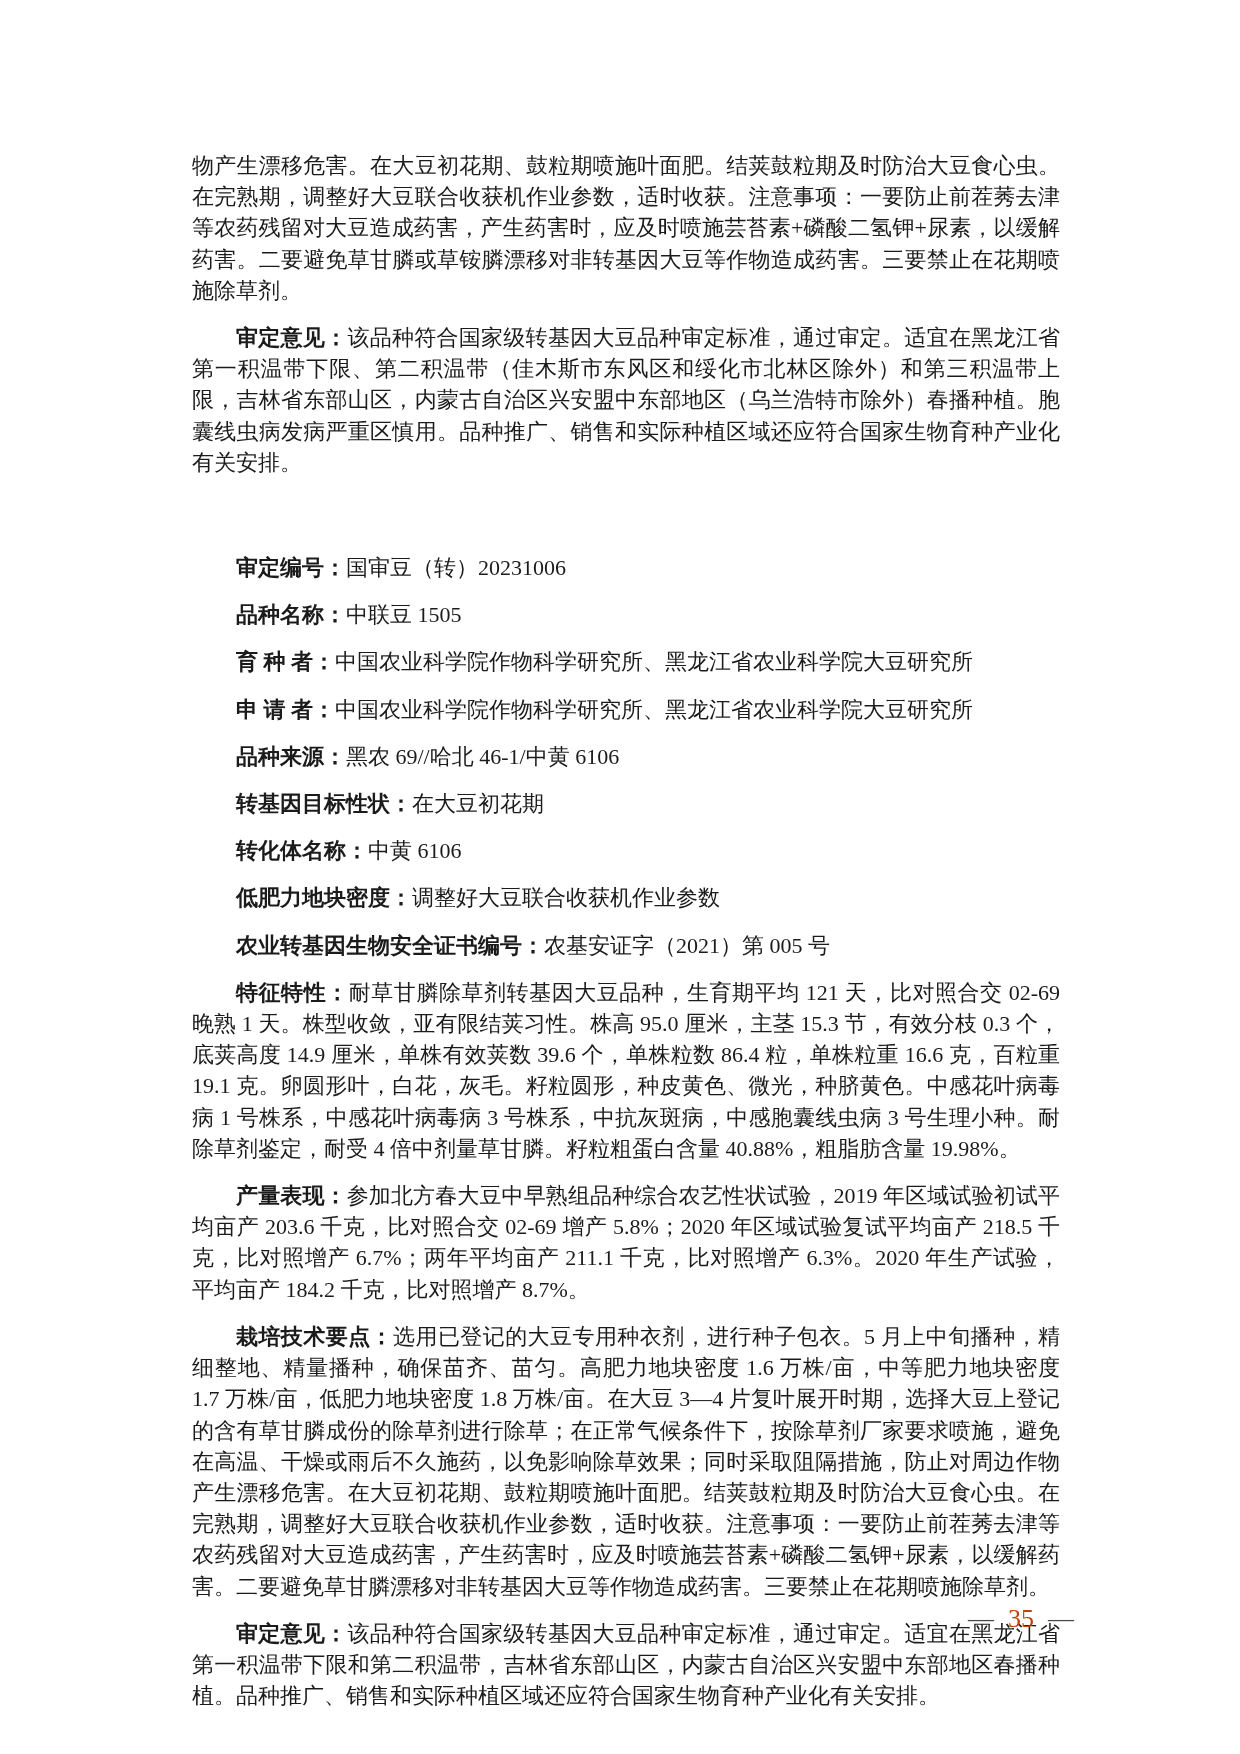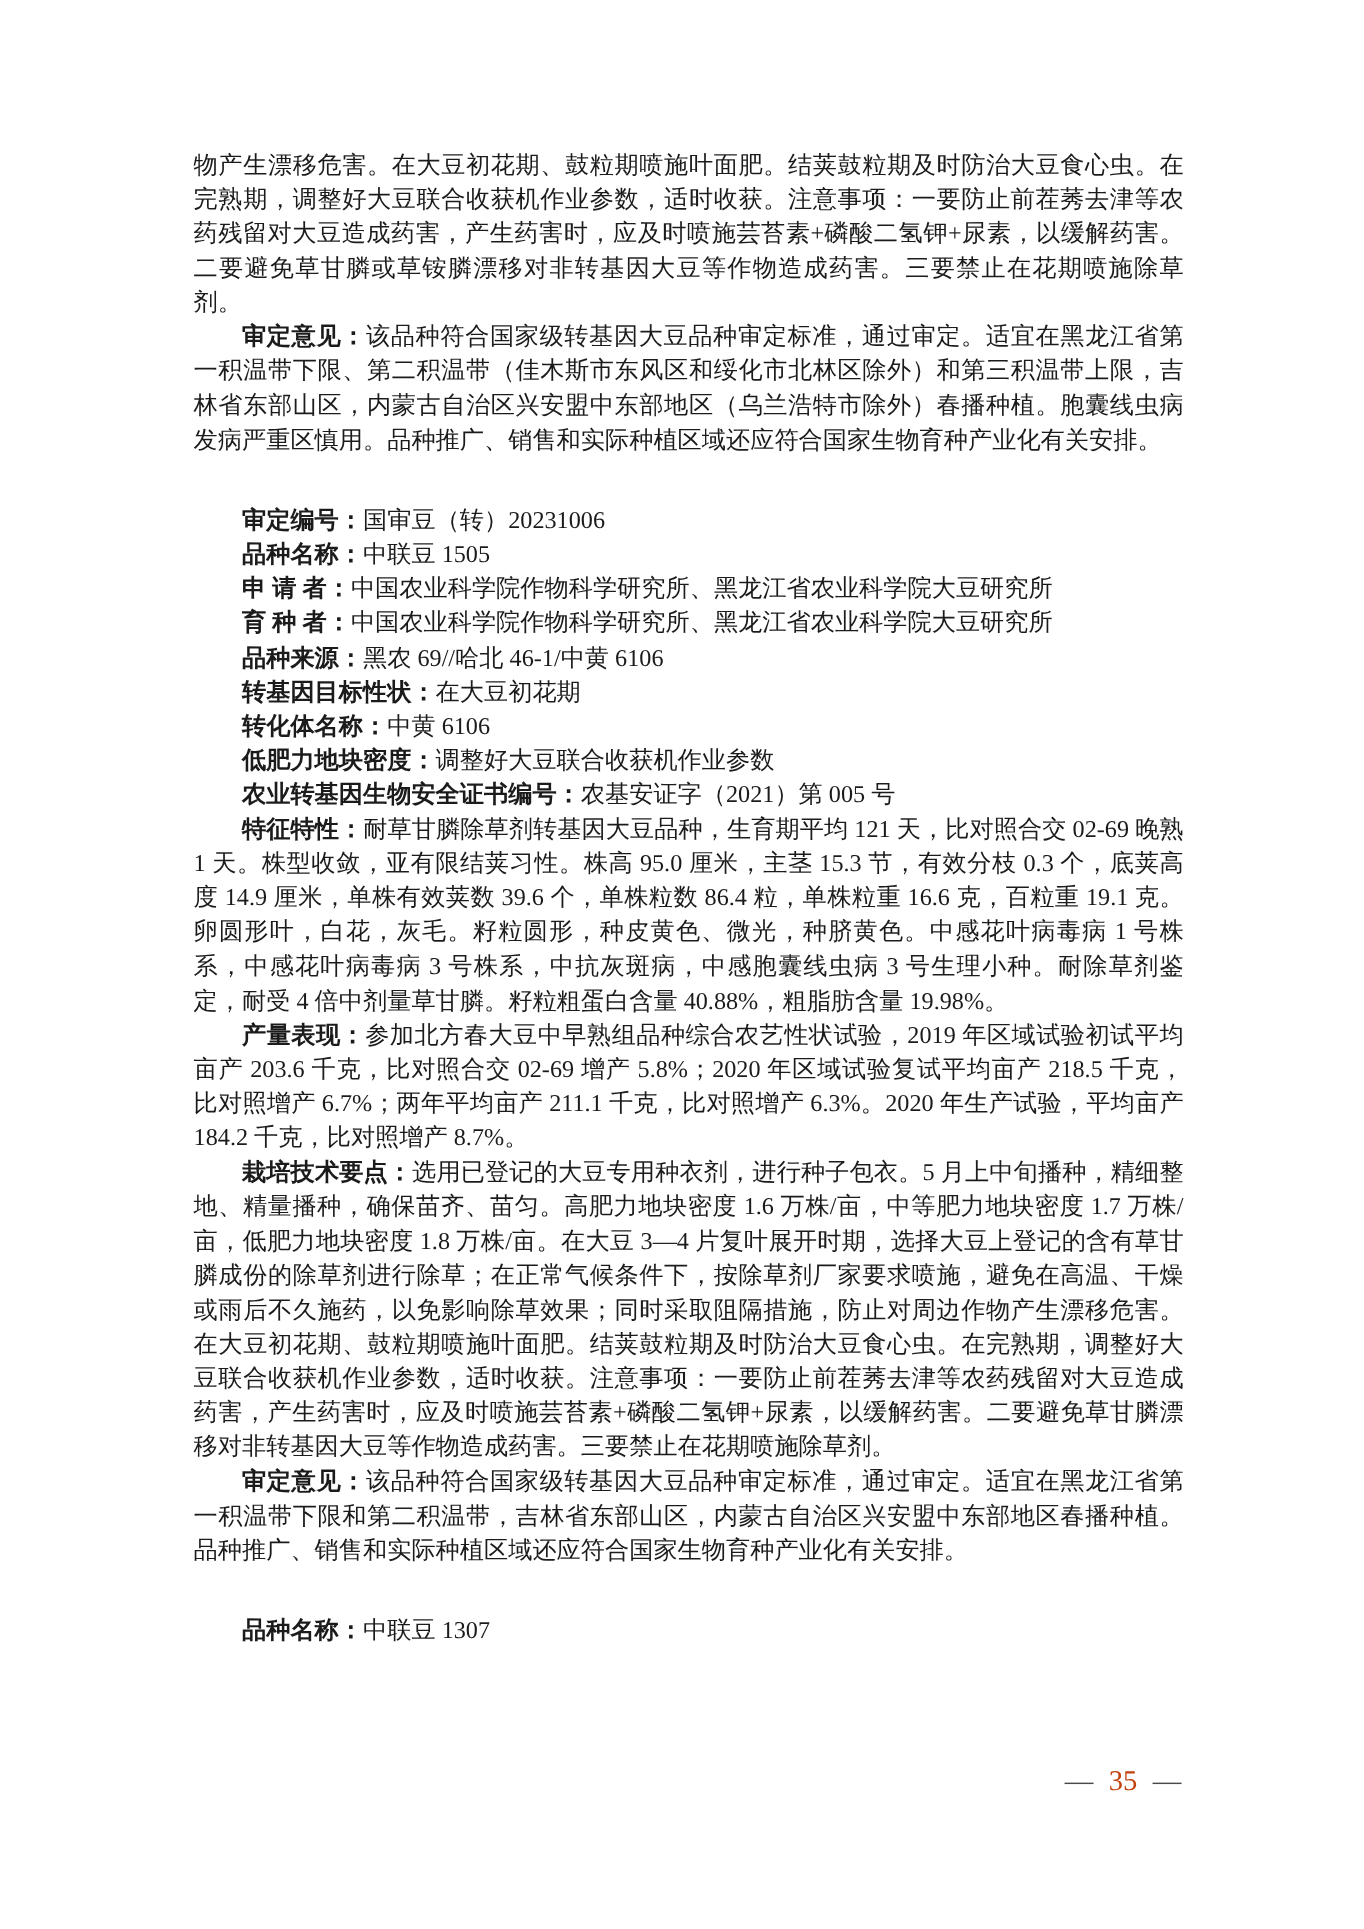--- a/index.html
+++ b/index.html
@@ -18,21 +18,21 @@
   .page-content {
     position: absolute;
     left: 176px;
     top: 134px;
     width: 900px;
     font-size: 22px;
     line-height: 31.2px;
     text-align: justify;
     text-justify: inter-ideograph;
   }
-  p { margin: 0; padding: 0; }
+  p { margin: 16px; padding: 0; }
   .para-indent { text-indent: 2em; }
   .field-line { text-indent: 2em; }
   .lbl {
     font-weight: bold;
     font-family: Liberation Serif, serif;
   }
   .block-gap { height: 42px; }
   .page-footer {
     position: absolute;
     top: 1604px;
@@ -58,23 +58,23 @@
   <p class="para">物产生漂移危害。在大豆初花期、鼓粒期喷施叶面肥。结荚鼓粒期及时防治大豆食心虫。在完熟期，调整好大豆联合收获机作业参数，适时收获。注意事项：一要防止前茬莠去津等农药残留对大豆造成药害，产生药害时，应及时喷施芸苔素+磷酸二氢钾+尿素，以缓解药害。二要避免草甘膦或草铵膦漂移对非转基因大豆等作物造成药害。三要禁止在花期喷施除草剂。</p>
 
   <p class="para-indent"><span class="lbl">审定意见：</span><span>该品种符合国家级转基因大豆品种审定标准，通过审定。适宜在黑龙江省第一积温带下限、第二积温带（佳木斯市东风区和绥化市北林区除外）和第三积温带上限，吉林省东部山区，内蒙古自治区兴安盟中东部地区（乌兰浩特市除外）春播种植。胞囊线虫病发病严重区慎用。品种推广、销售和实际种植区域还应符合国家生物育种产业化有关安排。</span></p>
 
   <div class="block-gap"></div>
 
   <p class="field-line"><span class="lbl">审定编号：</span><span>国审豆（转）20231006</span></p>
 
   <p class="field-line"><span class="lbl">品种名称：</span><span>中联豆 1505</span></p>
 
+  <p class="field-line"><span class="lbl">育 种 者：</span><span>中国农业科学院作物科学研究所、黑龙江省农业科学院大豆研究所</span></p>
+
   <p class="field-line"><span class="lbl">申 请 者：</span><span>中国农业科学院作物科学研究所、黑龙江省农业科学院大豆研究所</span></p>
-
-  <p class="field-line"><span class="lbl">育 种 者：</span><span>中国农业科学院作物科学研究所、黑龙江省农业科学院大豆研究所</span></p>
 
   <p class="field-line"><span class="lbl">品种来源：</span><span>黑农 69//哈北 46-1/中黄 6106</span></p>
 
   <p class="field-line"><span class="lbl">转基因目标性状：</span><span>在大豆初花期</span></p>
 
   <p class="field-line"><span class="lbl">转化体名称：</span><span>中黄 6106</span></p>
 
   <p class="field-line"><span class="lbl">低肥力地块密度：</span><span>调整好大豆联合收获机作业参数</span></p>
 
   <p class="field-line"><span class="lbl">农业转基因生物安全证书编号：</span><span>农基安证字（2021）第 005 号</span></p>

